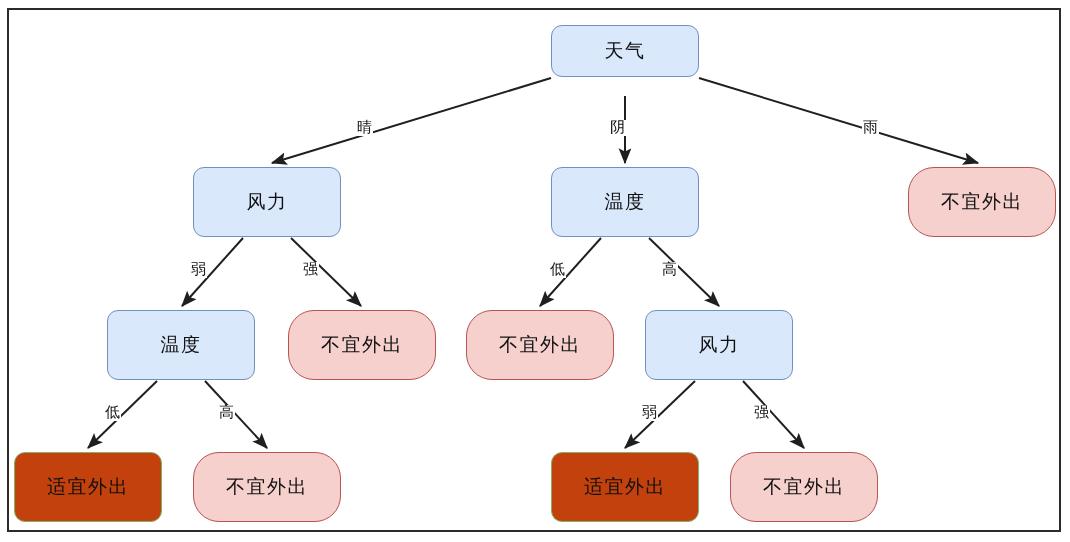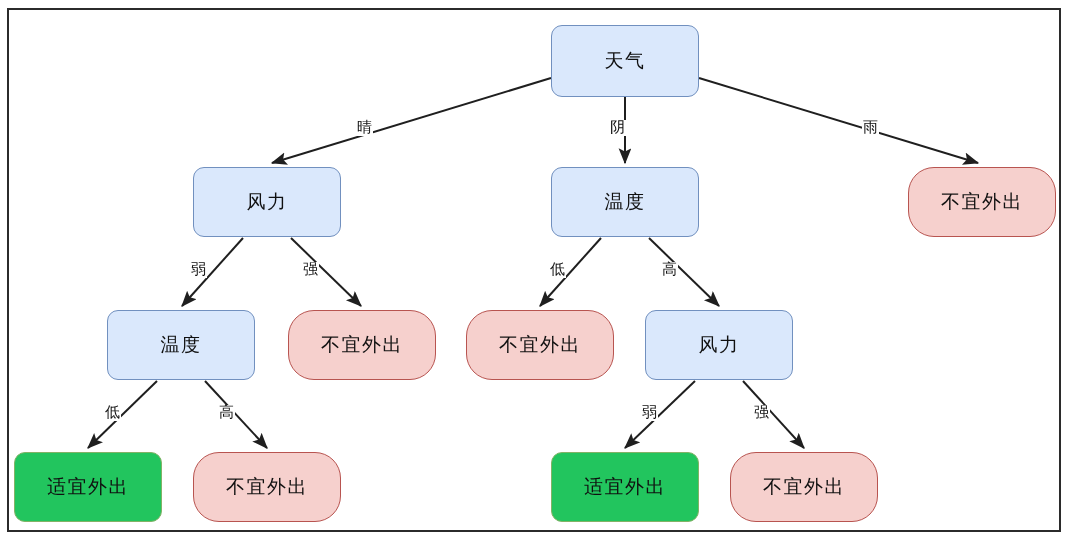--- a/index.html
+++ b/index.html
@@ -52,21 +52,21 @@
   .node.decision {
     background: #dae8fc;
     border-color: #7190bf;
   }
   .node.leaf-bad {
     background: #f6d0cd;
     border-color: #b85450;
     border-radius: 26px;
   }
   .node.leaf-good {
-    background: #22c55e;
+    background: #c2410c;
     border-color: #82b366;
   }
   .node-label {
     pointer-events: none;
   }
   .edge-label {
     position: absolute;
     font-size: 15px;
     color: #111111;
     background: #ffffff;
@@ -96,21 +96,21 @@
         <line x1="601" y1="238" x2="540" y2="306" stroke="#1f1f1f" stroke-width="2" marker-end="url(#arrowhead)"></line>
         <line x1="649" y1="238" x2="719" y2="306" stroke="#1f1f1f" stroke-width="2" marker-end="url(#arrowhead)"></line>
         <line x1="157" y1="381" x2="88" y2="448" stroke="#1f1f1f" stroke-width="2" marker-end="url(#arrowhead)"></line>
         <line x1="205" y1="381" x2="267" y2="448" stroke="#1f1f1f" stroke-width="2" marker-end="url(#arrowhead)"></line>
         <line x1="695" y1="381" x2="625" y2="448" stroke="#1f1f1f" stroke-width="2" marker-end="url(#arrowhead)"></line>
         <line x1="743" y1="381" x2="804" y2="448" stroke="#1f1f1f" stroke-width="2" marker-end="url(#arrowhead)"></line>
       </g>
   </svg>
 
   <div id="node-layer">
-      <div class="node decision" style="left: 551px; top: 25px; width: 148px; height: 72px; align-items: center;">
+      <div class="node decision" style="left: 551px; top: 25px; width: 148px; height: 52px; align-items: center;">
         <span class="node-label">天气</span>
       </div>
       <div class="node decision" style="left: 193px; top: 167px; width: 148px; height: 70px;">
         <span class="node-label">风力</span>
       </div>
       <div class="node decision" style="left: 551px; top: 167px; width: 148px; height: 70px;">
         <span class="node-label">温度</span>
       </div>
       <div class="node leaf-bad" style="left: 908px; top: 167px; width: 148px; height: 70px;">
         <span class="node-label">不宜外出</span>

